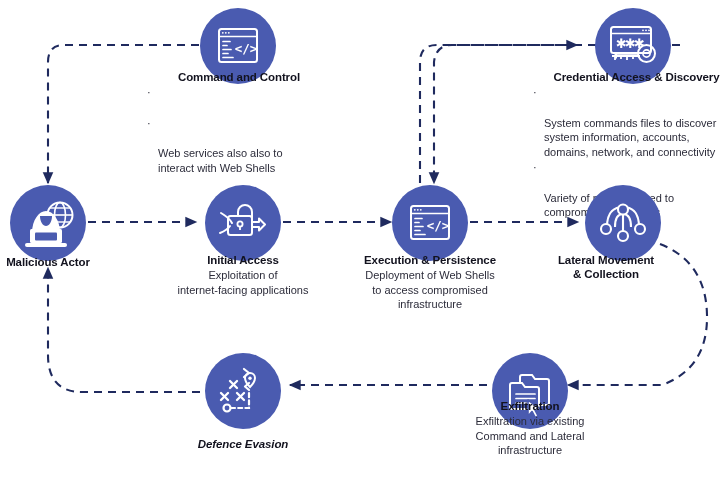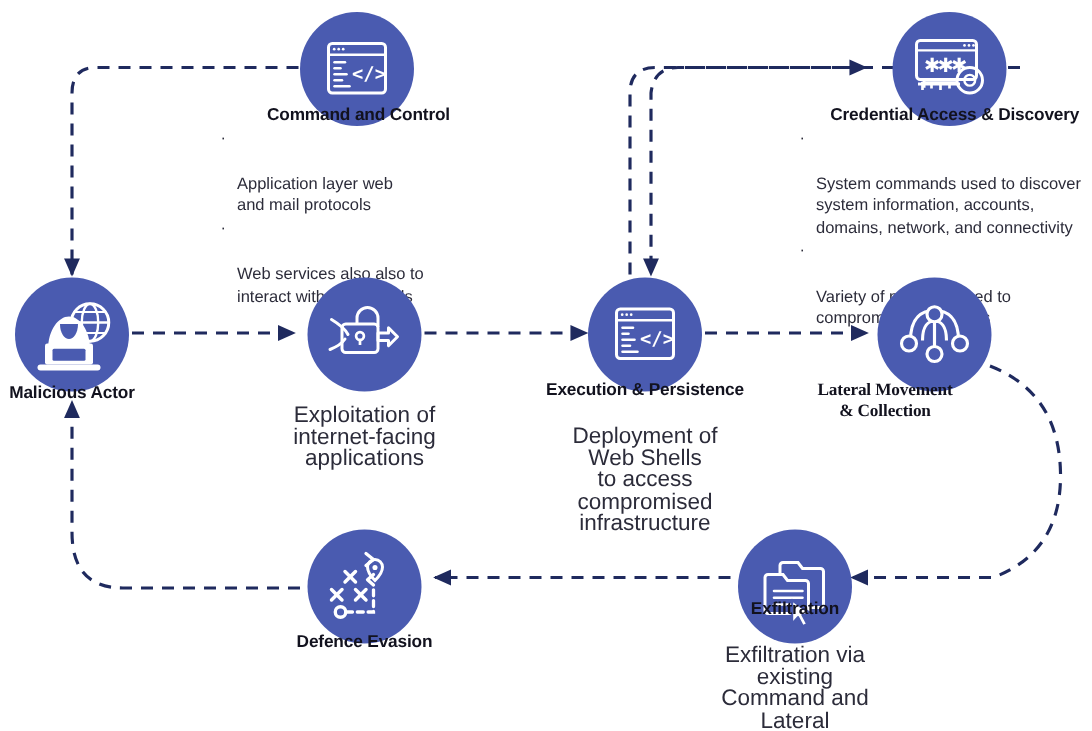--- a/index.html
+++ b/index.html
@@ -44,24 +44,24 @@
   .node-title {
     font-weight: bold;
     font-size: 11.5px;
     line-height: 14px;
     color: #12121e;
     letter-spacing: -0.1px;
     margin: 0 0 1px 0;
     white-space: pre-line;
   }
   .node-desc {
-    font-size: 15px;
+    font-size: 11px;
     line-height: 14.5px;
     color: #2c2c3a;
-    margin: 17px;
+    margin: 0;
     white-space: pre-line;
   }
   .bullets {
     list-style: none;
     margin: 2px 0 0 0;
     padding: 0;
     text-align: left;
   }
   .bullets li {
     position: relative;
@@ -131,22 +131,20 @@
         </g>
         <text x="46" y="45" font-family="DejaVu Sans Mono, monospace" font-size="12.5" font-weight="bold" fill="#ffffff" text-anchor="middle">&lt;/&gt;</text>
       </svg>
     </span>
   </div>
   <div class="label-block" style="left:146px; top:70px; width:186px;">
     <div class="node-title title-center">Command and Control</div>
     <ul class="bullets">
       <li>
         <span class="bullet-dot">·</span>
-        <span>Application layer web
-and mail protocols</span>
       </li>
       <li>
         <span class="bullet-dot">·</span>
         <span>Web services also also to
 interact with Web Shells</span>
       </li>
     </ul>
   </div>
 
   <div class="node" style="left:595px; top:8px; width:76px;">
@@ -171,21 +169,21 @@
           <path d="M43 45.5 h-22 v5" stroke="#ffffff" stroke-width="2" fill="none"></path>
         </g>
       </svg>
     </span>
   </div>
   <div class="label-block" style="left:532px; top:70px; width:209px;">
     <div class="node-title title-center">Credential Access &amp; Discovery</div>
     <ul class="bullets">
       <li>
         <span class="bullet-dot">·</span>
-        <span>System commands used to discover
+        <span>System commands files to discover
 system information, accounts,
 domains, network, and connectivity</span>
       </li>
       <li>
         <span class="bullet-dot">·</span>
         <span>Variety of methods used to
 compromise credentials</span>
       </li>
     </ul>
   </div>
@@ -217,20 +215,21 @@
         <path d="M33 31 v-4 a7 7 0 0 1 14 0 v6" fill="none" stroke="#ffffff" stroke-width="2"></path>
         <circle cx="35" cy="39" r="2.6" fill="none" stroke="#ffffff" stroke-width="1.8"></circle>
         <line x1="35" y1="41.5" x2="35" y2="45" stroke="#ffffff" stroke-width="1.8"></line>
         <path d="M47 37 h7 v-3.5 l6 6 l-6 6 v-3.5 h-7 z" fill="none" stroke="#ffffff" stroke-width="2" stroke-linejoin="round"></path>
         <path d="M16 28 c5 3 9 6 11 10" fill="none" stroke="#ffffff" stroke-width="2" stroke-linecap="round"></path>
         <path d="M15 48 c5 -2 8 -4 10 -7" fill="none" stroke="#ffffff" stroke-width="2" stroke-linecap="round"></path>
       </svg>
     </span>
   </div>
   <div class="label-block" style="left:162px; top:253px; width:162px;">
+    <div class="node-title title-center">Initial Access</div>
     <div class="node-desc">Exploitation of
 internet-facing applications</div>
   </div>
 
   <div class="node" style="left:392px; top:185px; width:76px;">
     <span class="circle" style="left:0; top:0; width:76px; height:76px;">
       <svg width="76" height="76" viewBox="0 0 76 76">
         <rect x="19" y="21" width="38" height="33" rx="2.5" fill="none" stroke="#ffffff" stroke-width="2"></rect>
         <line x1="19" y1="28.5" x2="57" y2="28.5" stroke="#ffffff" stroke-width="1.6"></line>
         <circle cx="22.8" cy="24.8" r="0.9" fill="#ffffff"></circle>
@@ -262,21 +261,21 @@
           <path d="M30 42 C30 32 34 29 38 29 C42 29 46 32 46 42"></path>
           <path d="M38 29 L38 48"></path>
         </g>
         <circle cx="38" cy="24.5" r="5" fill="#4a5bb0" stroke="#ffffff" stroke-width="2.1"></circle>
         <circle cx="21" cy="44" r="5" fill="#4a5bb0" stroke="#ffffff" stroke-width="2.1"></circle>
         <circle cx="55" cy="44" r="5" fill="#4a5bb0" stroke="#ffffff" stroke-width="2.1"></circle>
         <circle cx="38" cy="51" r="5" fill="#4a5bb0" stroke="#ffffff" stroke-width="2.1"></circle>
       </svg>
     </span>
   </div>
-  <div class="label-block" style="left:484px; top:253px; width:212px;font-family:Liberation Serif, serif;">
+  <div class="label-block" style="left:500px; top:253px; width:212px;">
     <div class="node-title title-center">Lateral Movement
 &amp; Collection</div>
   </div>
 
   <div class="node" style="left:205px; top:353px; width:76px;">
     <span class="circle" style="left:0; top:0; width:76px; height:76px;">
       <svg width="76" height="76" viewBox="0 0 76 76">
         <g stroke="#ffffff" stroke-width="2.3" stroke-linecap="round">
           <line x1="25" y1="28" x2="32" y2="35"></line>
           <line x1="32" y1="28" x2="25" y2="35"></line>
@@ -287,21 +286,21 @@
         </g>
         <path d="M45 20 a5 5 0 0 1 5 5 c0 4 -5 9 -5 9 c0 0 -5 -5 -5 -9 a5 5 0 0 1 5 -5 z" fill="none" stroke="#ffffff" stroke-width="2"></path>
         <circle cx="45" cy="25.3" r="1.7" fill="#ffffff"></circle>
         <circle cx="22" cy="55" r="3.5" fill="none" stroke="#ffffff" stroke-width="2.2"></circle>
         <path d="M26 55 h18 v-18" fill="none" stroke="#ffffff" stroke-width="2.2" stroke-dasharray="4,3.2" stroke-linecap="round"></path>
         <path d="M48 33 l-5 4 l5 4" fill="none" stroke="#ffffff" stroke-width="2.2" stroke-linecap="round" stroke-linejoin="round" transform="translate(-3,-9) rotate(180 45 33)"></path>
         <path d="M44 30 l-4 3.5 l4 3.5" fill="none" stroke="#ffffff" stroke-width="2.2" stroke-linecap="round" stroke-linejoin="round"></path>
       </svg>
     </span>
   </div>
-  <div class="label-block" style="left:150px; top:421px; width:186px;">
+  <div class="label-block" style="left:150px; top:437px; width:186px;font-style:italic;">
     <div class="node-title title-center">Defence Evasion</div>
   </div>
 
   <div class="node" style="left:492px; top:353px; width:76px;">
     <span class="circle" style="left:0; top:0; width:76px; height:76px;">
       <svg width="76" height="76" viewBox="0 0 76 76">
         <path d="M30 22 h10 l3 4 h12 a2 2 0 0 1 2 2 v22 a2 2 0 0 1 -2 2 h-25 a2 2 0 0 1 -2 -2 v-26 a2 2 0 0 1 2 -2 z" fill="none" stroke="#ffffff" stroke-width="2"></path>
         <path d="M20 30 h10 l3 4 h12 a2 2 0 0 1 2 2 v18 a2 2 0 0 1 -2 2 h-25 a2 2 0 0 1 -2 -2 v-22 a2 2 0 0 1 2 -2 z" fill="#4a5bb0" stroke="#ffffff" stroke-width="2"></path>
         <g stroke="#ffffff" stroke-width="1.7" stroke-linecap="round">
           <line x1="24" y1="41" x2="43" y2="41"></line>

